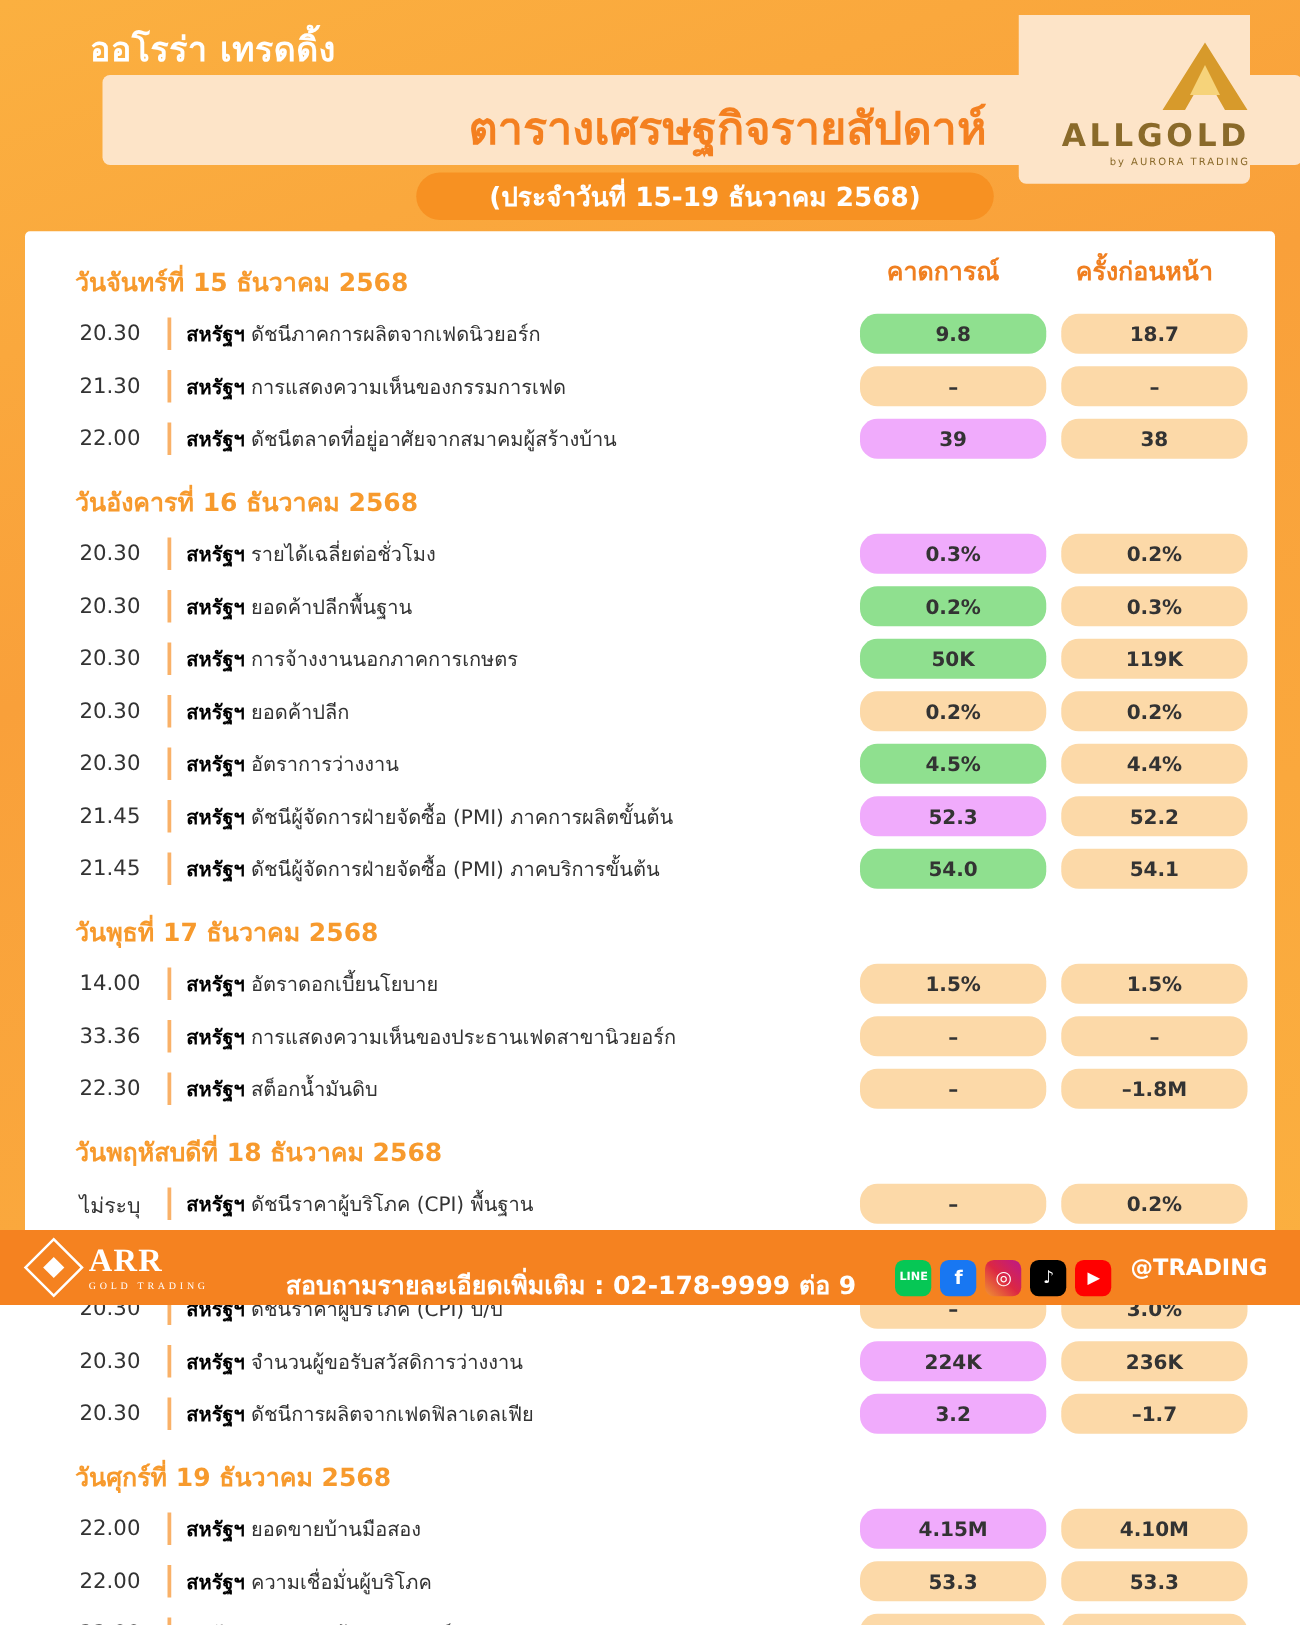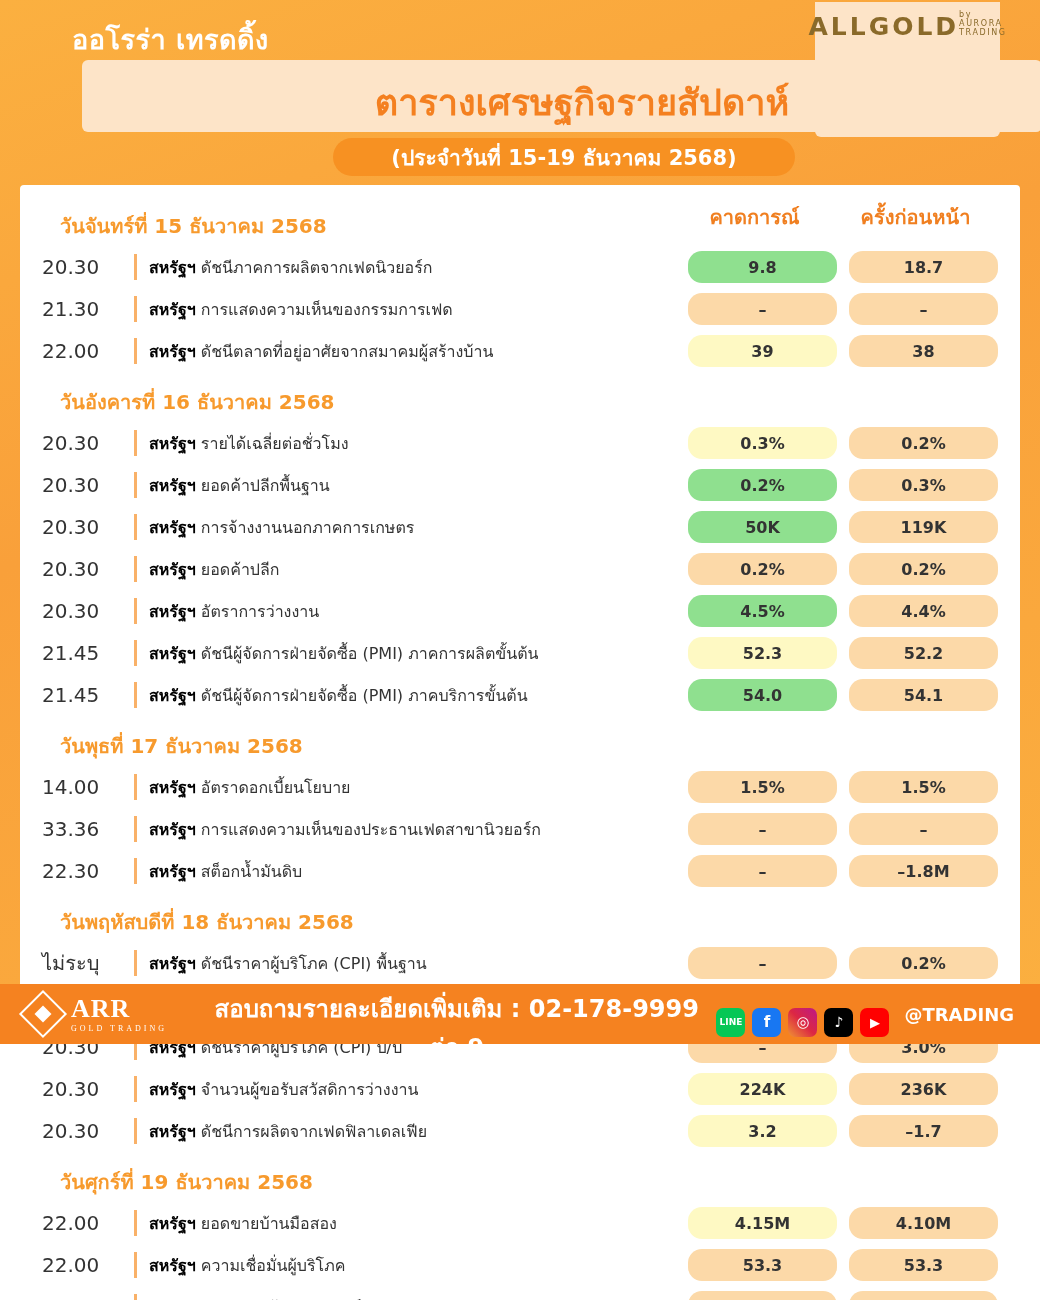--- a/index.html
+++ b/index.html
@@ -52,27 +52,27 @@
     border-radius: 19px;
     color: #ffffff;
     font-size: 21px;
     font-weight: bold;
     display: flex;
     align-items: center;
     justify-content: center;
   }
   .logo-box {
     position: absolute;
-    right: 40px; top: 2px;
+    right: 40px; top: 12px;
     width: 185px; height: 135px;
     background: #fde4c8;
     border-radius: 0 0 6px 6px;
     display: flex;
-    flex-direction: row;
-    align-items: flex-start;
+    flex-direction: column;
+    align-items: flex-end;
     justify-content: center;
     padding-top: 6px;
   }
   .logo-mark { width: 72px; height: 58px; }
   .logo-word {
     color: #8a6a2a;
     font-size: 25px;
     font-weight: bold;
     letter-spacing: 3px;
     margin-top: 4px;
@@ -113,21 +113,22 @@
     padding: 13px 0 5px 18px;
   }
   .row {
     display: flex;
     align-items: center;
     height: 40px;
     margin-bottom: 2px;
   }
   .r-time {
     width: 92px;
-    font-size: 20px;
+    text-align: center;
+    font-size: 17px;
     color: #333333;
     flex-shrink: 0;
   }
   .r-sep {
     width: 3px;
     height: 26px;
     background: #f9b168;
     flex-shrink: 0;
   }
   .r-label {
@@ -151,21 +152,21 @@
     border-radius: 14px;
     display: flex;
     align-items: center;
     justify-content: center;
     font-size: 16px;
     font-weight: bold;
     color: #333333;
   }
   .c-neutral { background: #fcd9a8; }
   .c-green   { background: #8fe08f; }
-  .c-red     { background: #fef9c3; }
+  .c-red     { background: #f0abfc; }
   
   .footer {
     position: absolute;
     left: 0; bottom: 0;
     width: 1040px; height: 60px;
     background: #f58220;
     display: flex;
     align-items: center;
     padding: 0 26px;
   }
@@ -183,21 +184,21 @@
     width: 12px; height: 12px;
     background: #ffffff;
   }
   .arr-text { line-height: 1; }
   .arr-main { color: #ffffff; font-size: 26px; font-weight: bold; letter-spacing: 1px; }
   .arr-sub { color: #ffffff; font-size: 8px; letter-spacing: 3px; margin-top: 3px; }
   .foot-contact {
     flex: 1;
     text-align: center;
     color: #ffffff;
-    font-size: 24px;
+    font-size: 20px;
     font-weight: bold;
     padding-left: 30px;
     margin-top: 28px;
   }
   .socials { display: flex; align-items: center; gap: 7px; }
   .sico {
     width: 29px; height: 29px;
     border-radius: 7px;
     display: flex; align-items: center; justify-content: center;
     color: #ffffff; font-size: 15px; font-weight: bold; margin-top: 16px;

